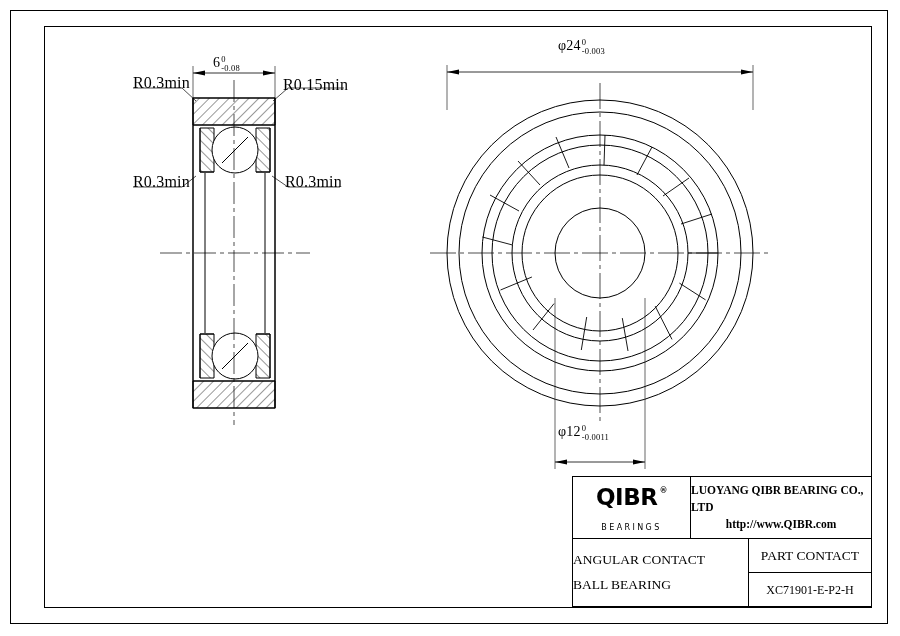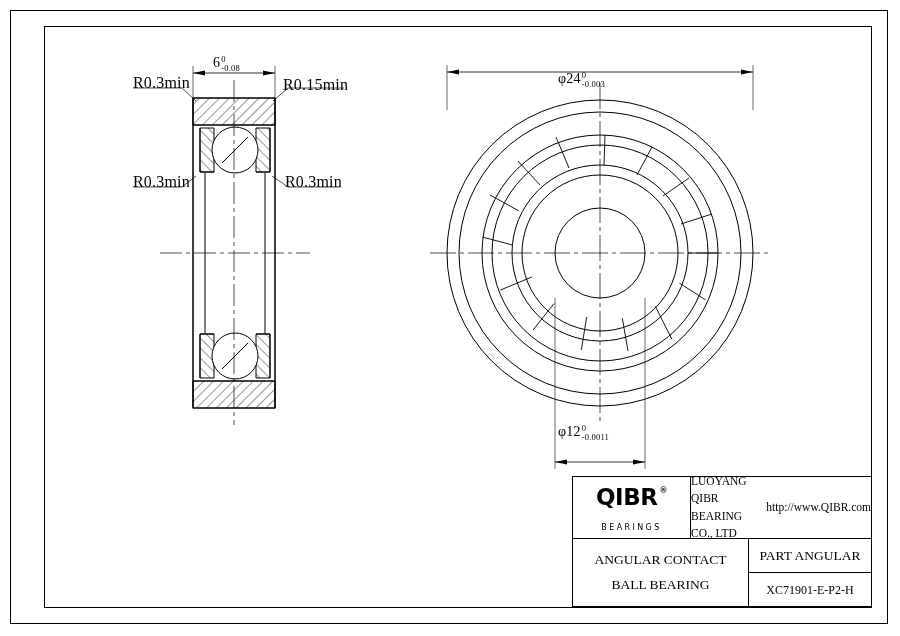--- a/index.html
+++ b/index.html
@@ -109,37 +109,38 @@
   .logo-sub {
     font-family: "DejaVu Sans", sans-serif;
     font-size: 8px;
     letter-spacing: 2.4px;
     margin-top: 14px;
     font-weight: normal;
   }
   .tb-company {
     flex: 1;
     display: flex;
-    flex-direction: row;
+    flex-direction: column;
     align-items: center;
     justify-content: center;
     font-size: 11.5px;
     line-height: 1.5;
+    font-weight: bold;
   }
   .tb-bottom {
     display: flex;
     height: 68px;
   }
   .tb-desc {
     width: 176px;
     border-right: 1px solid #000;
     box-sizing: border-box;
     display: flex;
     flex-direction: column;
-    align-items: center;
+    align-items: flex-start;
     justify-content: center;
     font-size: 13.5px;
     line-height: 1.85;
   }
   .tb-part {
     flex: 1;
     display: flex;
     flex-direction: column;
     box-sizing: border-box;
   }
@@ -287,21 +288,21 @@
 
   <div class="lbl lbl-md" style="left:213px; top:55px;">
     <span>6</span><span class="tol"><span>0</span><span>-0.08</span></span>
   </div>
 
   <div class="lbl lbl-sm" style="left:133px; top:74px;">R0.3min</div>
   <div class="lbl lbl-sm" style="left:283px; top:76px;">R0.15min</div>
   <div class="lbl lbl-sm" style="left:133px; top:173px;">R0.3min</div>
   <div class="lbl lbl-sm" style="left:285px; top:173px;">R0.3min</div>
 
-  <div class="lbl lbl-md" style="left:558px; top:71px;">
+  <div class="lbl lbl-md" style="left:558px; top:38px;">
     <span>φ</span><span>24</span><span class="tol"><span>0</span><span>-0.003</span></span>
   </div>
 
   <div class="lbl lbl-md" style="left:558px; top:424px;">
     <span>φ</span><span>12</span><span class="tol"><span>0</span><span>-0.0011</span></span>
   </div>
 
   <div class="title-block">
     <div class="tb-top">
       <div class="tb-logo">
@@ -315,19 +316,19 @@
         <div>LUOYANG QIBR BEARING CO., LTD</div>
         <div>http://www.QIBR.com</div>
       </div>
     </div>
     <div class="tb-bottom">
       <div class="tb-desc">
         <div>ANGULAR CONTACT</div>
         <div>BALL BEARING</div>
       </div>
       <div class="tb-part">
-        <div class="tb-part-label">PART ANGULAR</div>
+        <div class="tb-part-label">PART CONTACT</div>
         <div class="tb-part-value">XC71901-E-P2-H</div>
       </div>
     </div>
   </div>
 
 </div>
 
 </body></html>

